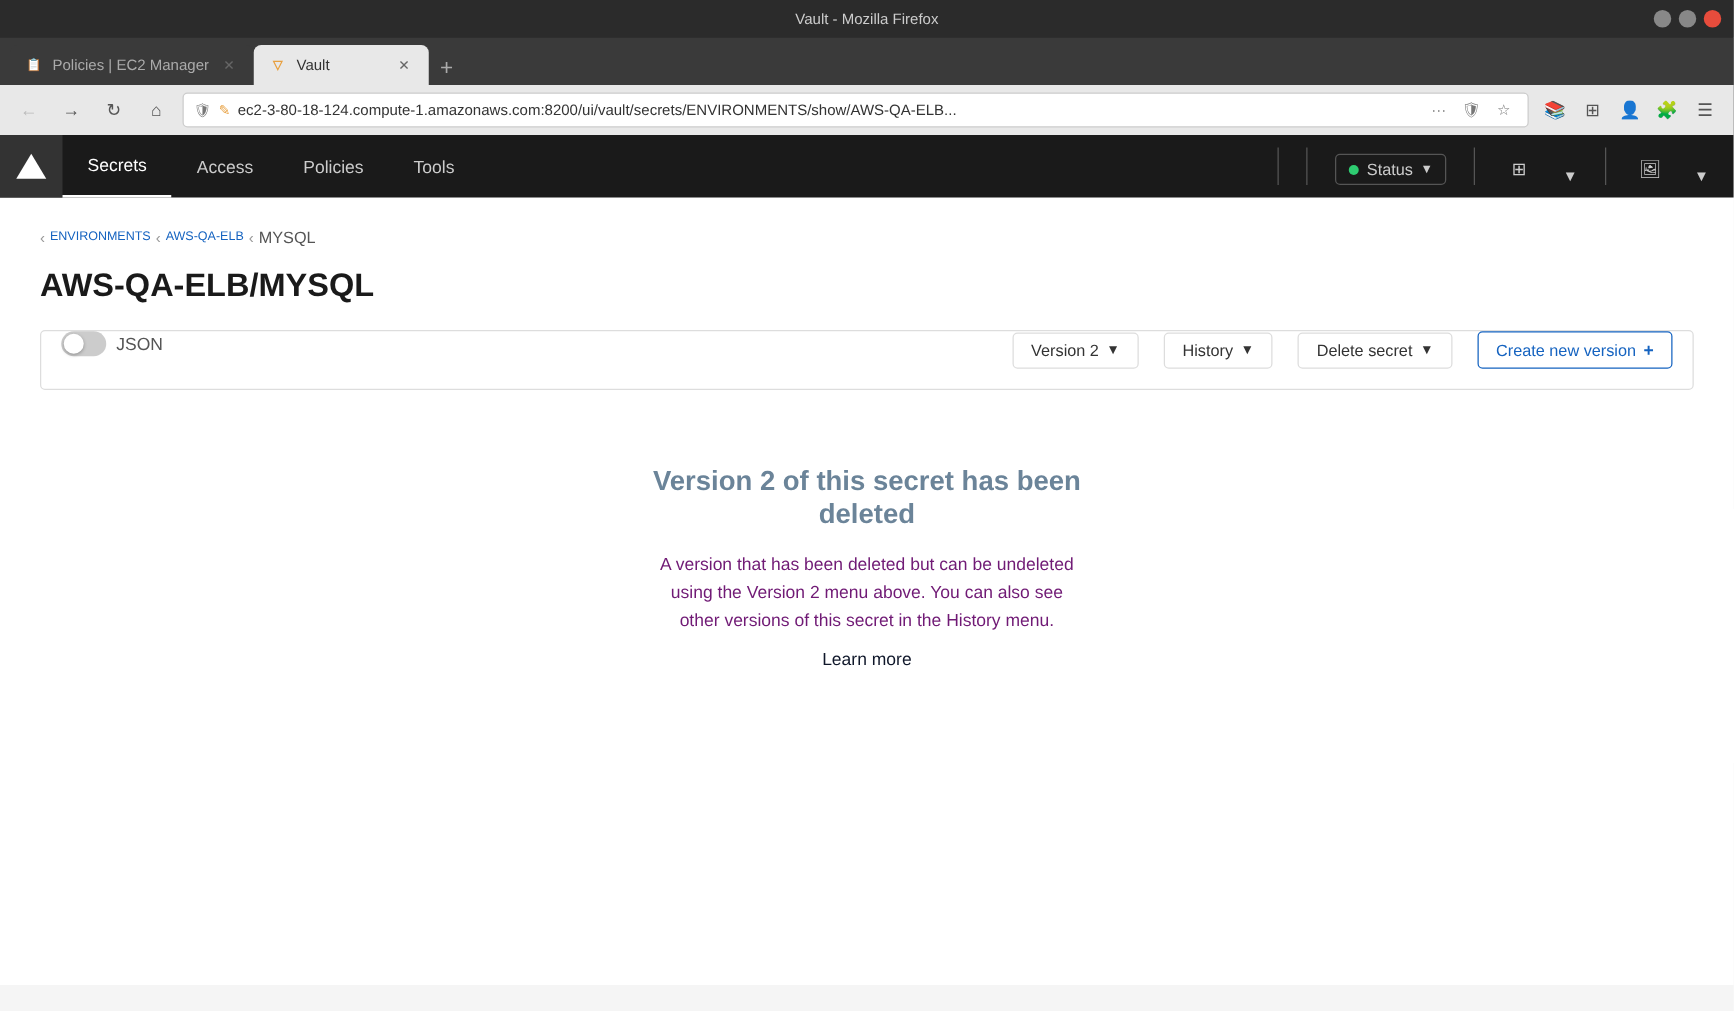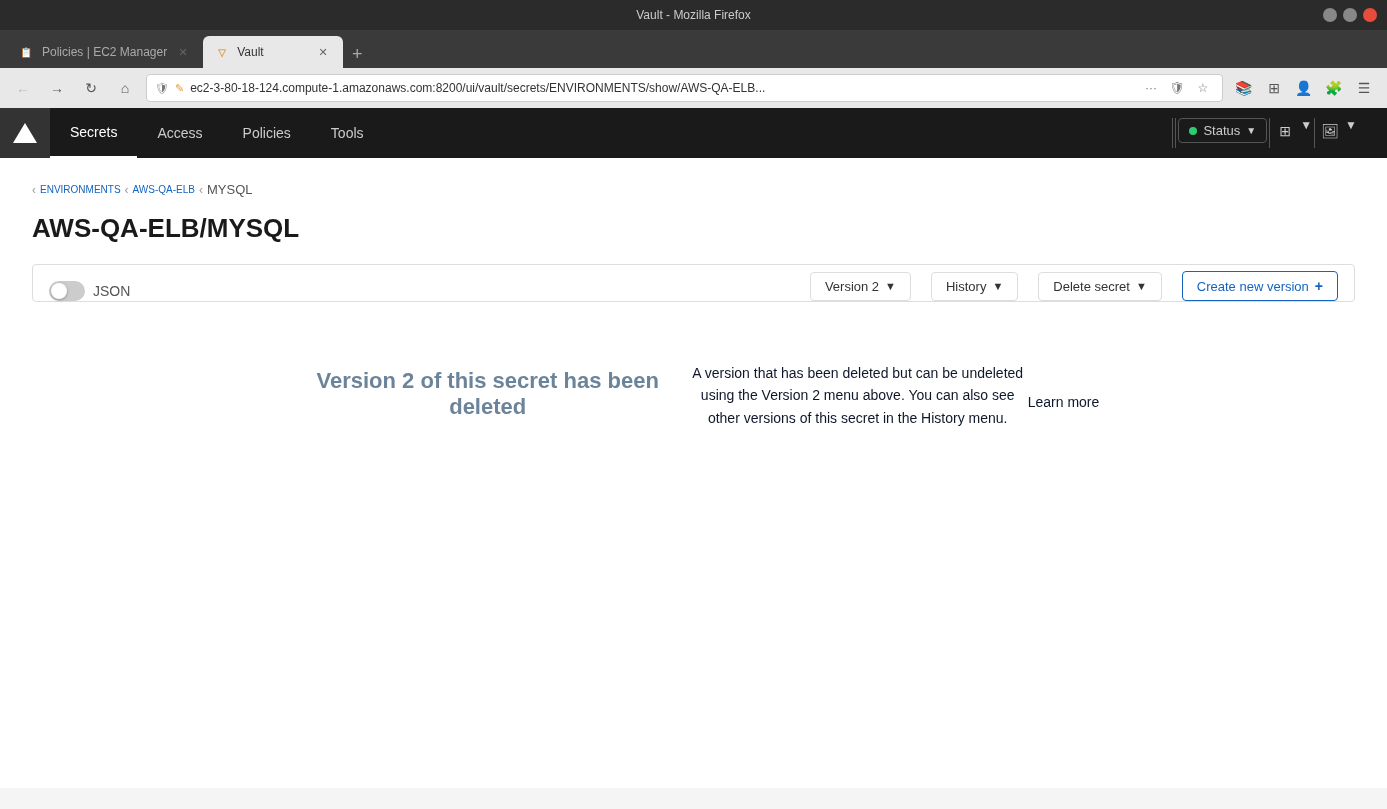--- a/index.html
+++ b/index.html
@@ -196,23 +196,23 @@
       display: flex;
       align-items: center;
       color: #ccc;
       font-size: 14px;
       cursor: pointer;
       text-decoration: none;
     }
     .vault-nav-link.active { color: white; border-bottom: 2px solid white; }
     .vault-nav-right {
       display: flex;
-      align-items: flex-start;
-      gap: 2px;
-      padding-right: 30px;
+      align-items: flex-end;
+      gap: 22px;
+      padding-right: 20px;
     }
     .status-btn {
       display: flex;
       align-items: center;
       gap: 6px;
       color: #ccc;
       font-size: 13px;
       cursor: pointer;
       border: 1px solid #555;
       padding: 4px 10px;
@@ -251,22 +251,22 @@
       color: #1a1a1a;
       margin-bottom: 20px;
     }
 
     
     .toolbar-panel {
       border: 1px solid #ddd;
       border-radius: 4px;
       padding: 0 16px;
       display: flex;
-      align-items: flex-end;
-      height: 38px;
+      align-items: flex-start;
+      height: 48px;
       background: white;
     }
     .toggle-wrap {
       display: flex;
       align-items: center;
       gap: 8px;
     }
     .toggle {
       width: 36px;
       height: 20px;
@@ -310,35 +310,36 @@
     .toolbar-action-btn.create-btn {
       color: #1563c0;
       border-color: #1563c0;
     }
     .chevron-icon { font-size: 11px; }
     .plus-icon { font-size: 14px; font-weight: bold; }
 
     
     .message-area {
       display: flex;
+      flex-direction: column;
       align-items: center;
       justify-content: center;
       padding: 60px 20px;
       text-align: center;
     }
     .message-title {
       font-size: 22px;
       font-weight: 600;
       color: #6b8499;
       margin-bottom: 16px;
       max-width: 400px;
     }
     .message-body {
       font-size: 14px;
-      color: #0f172a;
+      color: #701a75;
       max-width: 340px;
       line-height: 1.6;
       margin-bottom: 12px;
     }
     .learn-more-link {
       color: #0f172a;
       font-size: 14px;
       cursor: pointer;
       text-decoration: none;
     }

